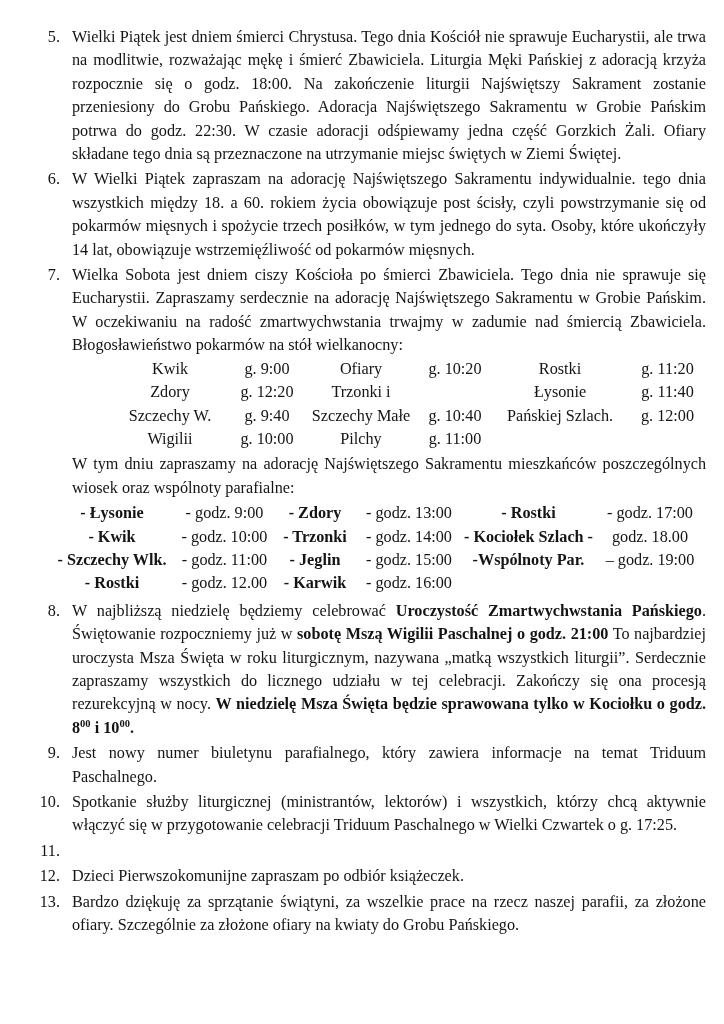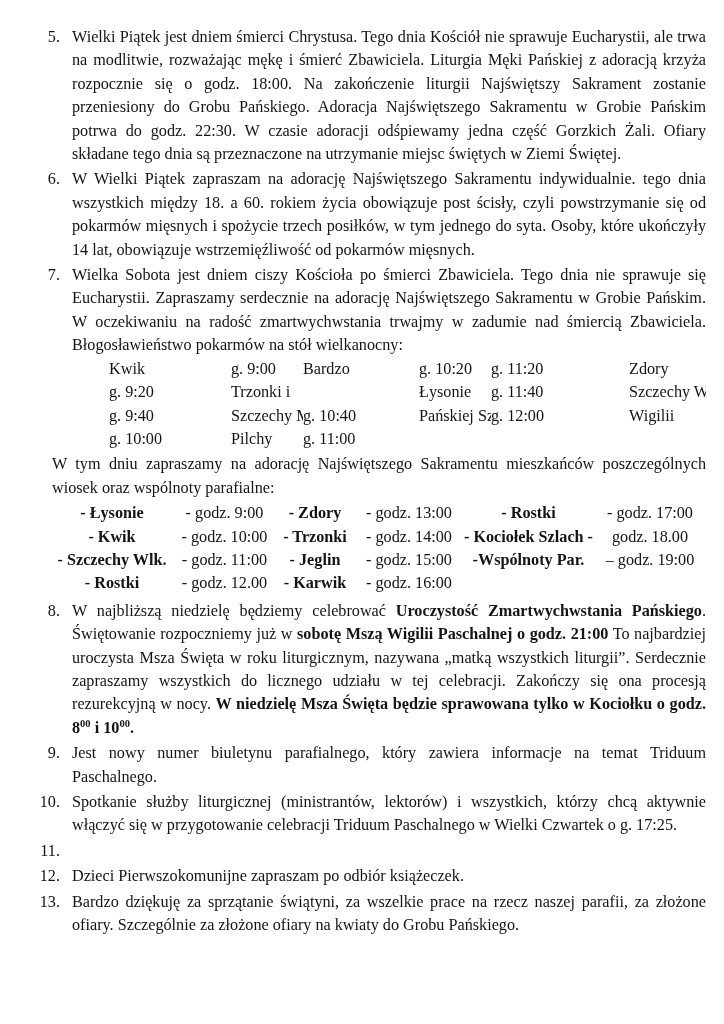--- a/index.html
+++ b/index.html
@@ -41,24 +41,24 @@
     vertical-align: super;
     line-height: 0;
   }
   
   .btable {
     display: grid;
     grid-template-columns: 122px 72px 116px 72px 138px 1fr;
     margin-left: 37px;
     text-align: left;
   }
-  .btable span { white-space: nowrap; overflow: hidden; }
+  .btable span { white-space: nowrap; overflow: hidden; text-align: center; }
   
   .village-intro {
-    margin-left: 52px;
+    margin-left: 72px;
     text-align: justify;
     hyphens: auto;
     margin-bottom: 2px;
   }
   
   .adtable {
     display: grid;
     grid-template-columns: 124px 101px 80px 108px 131px 1fr;
     margin-left: 50px;
     text-align: center;
@@ -82,26 +82,27 @@
     <div class="content">W Wielki Piątek zapraszam na adorację Najświętszego Sakramentu indywidualnie. tego dnia wszystkich między 18. a 60. rokiem życia obowiązuje post ścisły, czyli powstrzymanie się od pokarmów mięsnych i spożycie trzech posiłków, w tym jednego do syta. Osoby, które ukończyły 14 lat, obowiązuje wstrzemięźliwość od pokarmów mięsnych.</div>
   </div>
 
   <div class="item">
     <span class="num">7.</span>
     <div class="content">
       <span>Wielka Sobota jest dniem ciszy Kościoła po śmierci Zbawiciela. Tego dnia nie sprawuje się Eucharystii. Zapraszamy serdecznie na adorację Najświętszego Sakramentu w Grobie Pańskim. W oczekiwaniu na radość zmartwychwstania trwajmy w zadumie nad śmiercią Zbawiciela. Błogosławieństwo pokarmów na stół wielkanocny:</span>
       <div class="btable">
         <span>Kwik</span>
         <span>g. 9:00</span>
-        <span>Bardzo</span>
+        <span>Ofiary</span>
         <span>g. 10:20</span>
+        <span>Rostki</span>
         <span>g. 11:20</span>
 
         <span>Zdory</span>
-        <span>g. 9:20</span>
+        <span>g. 12:20</span>
         <span>Trzonki  i</span>
         <span></span>
         <span>Łysonie</span>
         <span>g. 11:40</span>
 
         <span>Szczechy W.</span>
         <span>g. 9:40</span>
         <span>Szczechy Małe</span>
         <span>g. 10:40</span>
         <span>Pańskiej Szlach.</span>

